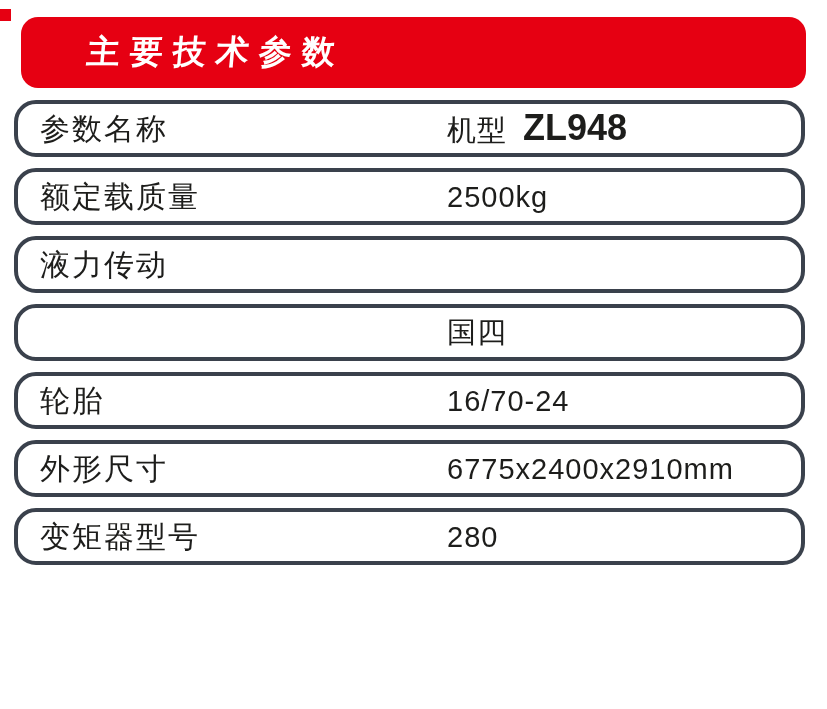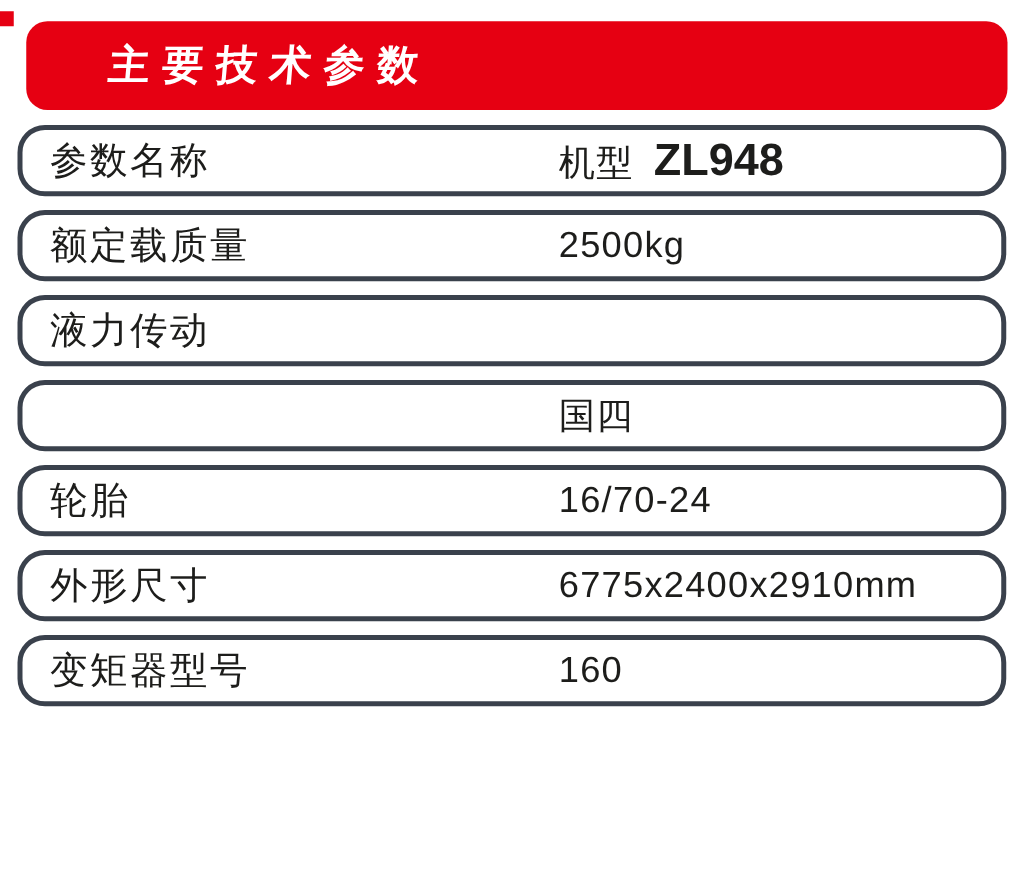--- a/index.html
+++ b/index.html
@@ -81,17 +81,17 @@
     <span class="spec-value">16/70-24</span>
   </div>
 
   <div class="spec-row">
     <span class="spec-label">外形尺寸</span>
     <span class="spec-value">6775x2400x2910mm</span>
   </div>
 
   <div class="spec-row">
     <span class="spec-label">变矩器型号</span>
-    <span class="spec-value">160</span>
+    <span class="spec-value">280</span>
   </div>
 
 
 </div>
 
 </body></html>

